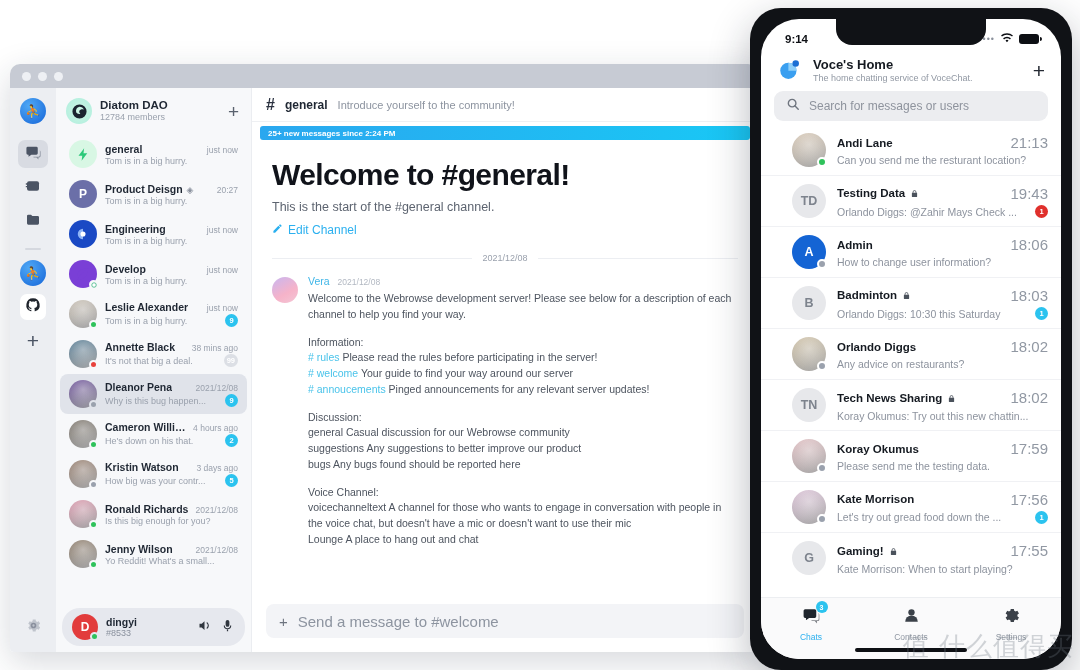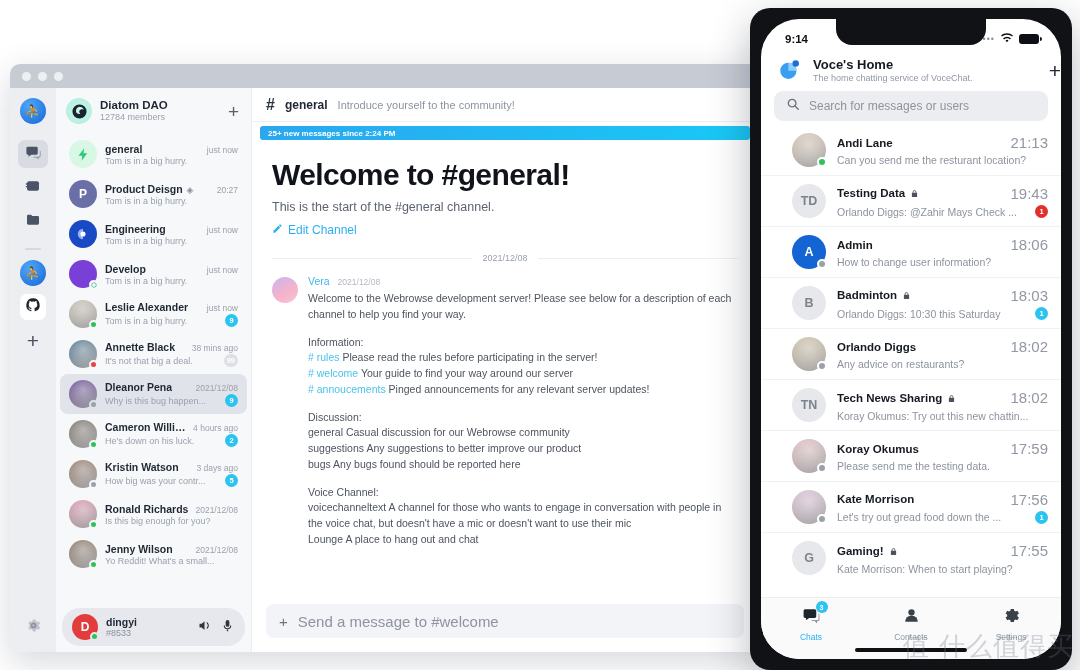--- a/index.html
+++ b/index.html
@@ -131,40 +131,40 @@
   .composer .box { background:#f3f4f7; border-radius: 8px; height: 34px;
      display:flex; align-items:center; gap:10px; padding: 0 13px; }
   .composer .plus { font-size: 15px; color:#6d747f; line-height:1; }
   .composer .ph { font-size: 15px; color:#8d94a0; }
 
   
   .phone {
     position: absolute; left: 750px; top: 8px;
     width: 322px; height: 662px;
     background: #101216;
-    border-radius: 20px;
+    border-radius: 31px;
     box-shadow: 0 14px 40px rgba(20,28,44,.3);
     padding: 11px;
   }
   .screen {
     position: relative; width: 300px; height: 640px;
     background: #ffffff; border-radius: 38px; overflow: hidden;
   }
   .notch { position:absolute; left:50%; transform:translateX(-50%); top:0;
      width: 150px; height: 26px; background:#101216; border-radius: 0 0 16px 16px; z-index:5; }
   .statusbar { height: 34px; display:flex; align-items:center; justify-content:space-between;
      padding: 6px 22px 0 24px; }
   .sb-time { font-size: 11.5px; font-weight: bold; color:#0d0f14; }
   .sb-right { display:flex; align-items:center; gap: 5px; }
   .sb-dots { font-size: 9px; color:#8b919c; letter-spacing:1px; }
   .batt { width: 20px; height: 10px; border-radius: 3px; background:#0d0f14; position:relative; }
   .batt:after { content:''; position:absolute; right:-3px; top:3px; width:2px; height:4px;
      background:#0d0f14; border-radius:0 2px 2px 0; }
 
-  .ph-head { display:flex; align-items:center; padding: 4px 0 8px 16px; gap: 10px; }
+  .ph-head { display:flex; align-items:center; padding: 4px 16px 8px 16px; gap: 10px; }
   .ph-logo { width: 26px; height: 26px; flex:none; position: relative; }
   .ph-head .tt { flex:1; min-width:0; }
   .ph-title { font-size: 13px; font-weight: bold; color:#151a21; }
   .ph-sub { font-size: 9px; color:#9198a3; margin-top:1px; }
   .ph-plus { font-size: 21px; color:#252a33; line-height:1; }
 
   .ph-search { margin: 0 13px 4px 13px; background:#ecedf0; border-radius: 9px;
      height: 30px; display:flex; align-items:center; gap: 9px; padding: 0 12px; }
   .ph-search .ph { font-size: 12px; color:#8e939d; }
 
@@ -412,21 +412,21 @@
               <div class="avwrap">
                 <div class="av" style="background:radial-gradient(circle at 50% 34%, rgba(255,255,255,.45), rgba(0,0,0,.05)), linear-gradient(160deg,#6b6257, rgba(0,0,0,.35));"></div>
                 <div class="dot online"></div>
               </div>
               <div class="mid">
                 <div class="row1">
                   <span class="nm">Cameron Willia...</span>
                   <span class="tm">4 hours ago</span>
                 </div>
                 <div class="row2">
-                  <span class="pv">He's down on his luck.</span>
+                  <span class="pv">He's down on his that.</span>
                   <span class="badge">2</span>
                 </div>
               </div>
             </div>
             <div class="ci">
               <div class="avwrap">
                 <div class="av" style="background:radial-gradient(circle at 50% 34%, rgba(255,255,255,.45), rgba(0,0,0,.05)), linear-gradient(160deg,#8a6d5a, rgba(0,0,0,.35));"></div>
                 <div class="dot away"></div>
               </div>
               <div class="mid">

